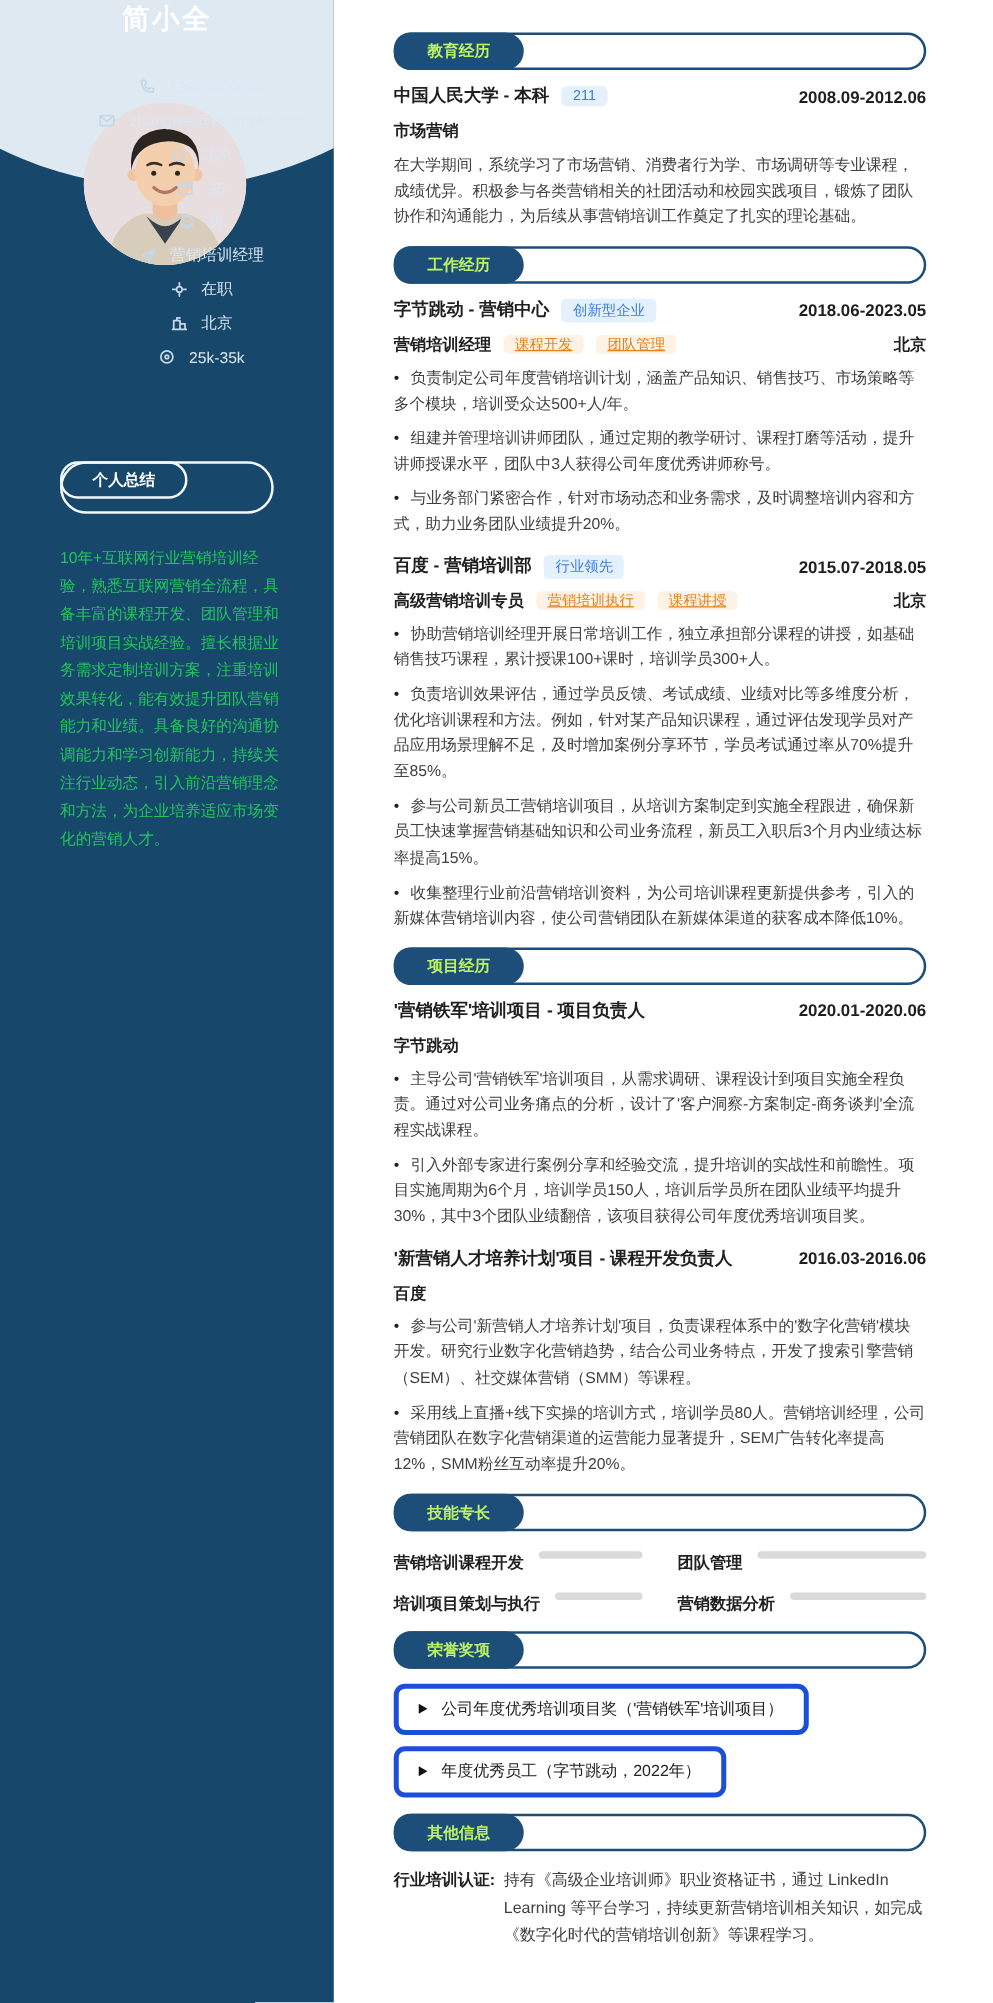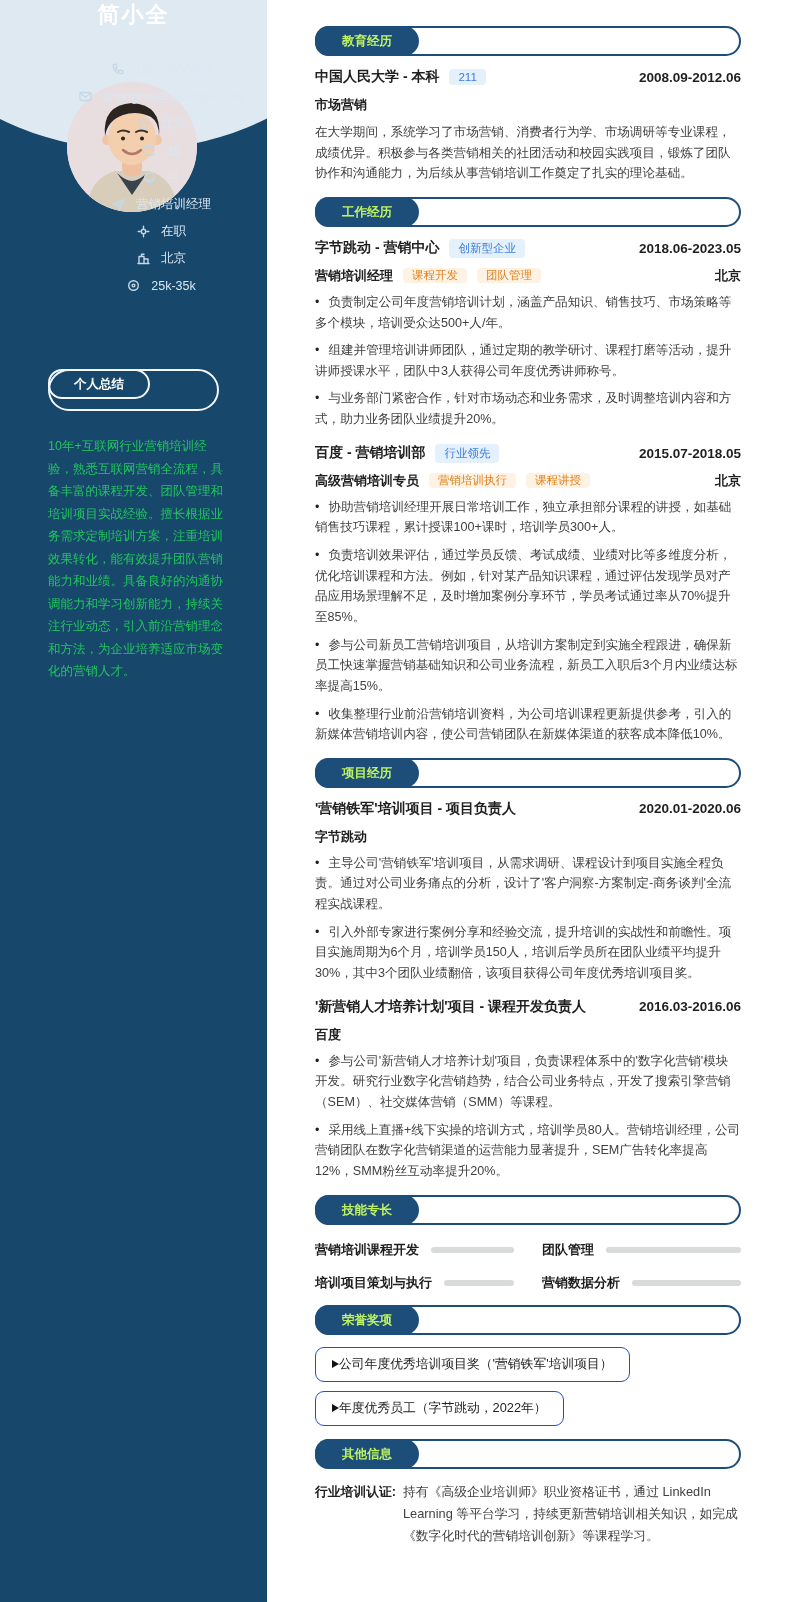--- a/index.html
+++ b/index.html
@@ -57,37 +57,37 @@
   .etitle { font-size:14px; font-weight:bold; color:#1f1f1f; }
   .ptitle { font-size:13px; font-weight:bold; color:#1f1f1f; }
   .date { margin-left:auto; font-size:13.5px; font-weight:bold; color:#1f1f1f; white-space:nowrap; }
   .loc  { margin-left:auto; font-size:13px; font-weight:bold; color:#1f1f1f; }
   .badge-blue {
     margin-left:10px; background:#e4f0fc; color:#3a7de0;
     font-size:11.5px; padding:2px 9px; border-radius:4px; white-space:nowrap;
   }
   .badge-orange {
     margin-left:10px; background:#fdf2e3; color:#e0821f;
-    font-size:11.5px; padding:0 9px; border-radius:4px; white-space:nowrap;
+    font-size:11.5px; padding:0 9px; border-radius:4px; white-space:nowrap;text-decoration:underline;
   }
   .subt { margin-top:10px; font-size:13px; font-weight:bold; color:#1f1f1f; }
   .para { margin-top:8px; font-size:12.6px; line-height:1.64; color:#3f3f3f; }
   .bullet { margin-top:7px; font-size:12.6px; line-height:1.64; color:#3f3f3f; }
   .bullet::before { content:"•"; margin-right:9px; color:#1f1f1f; }
   
   .skills-grid { display:grid; grid-template-columns:1fr 1fr; column-gap:28px; row-gap:15px; margin-top:16px; }
-  .skill { display:flex; align-items:center; gap:12px; }
+  .skill { display:flex; align-items:flex-start; gap:12px; }
   .skill-label { font-size:13px; font-weight:bold; color:#1f1f1f; white-space:nowrap; }
   .skill-bar { flex:1; height:6px; border-radius:3px; background:#d8dbda; overflow:hidden; }
   .skill-fill { height:6px; border-radius:3px; background:#cfdfd7; }
   
   .chip-row { margin-top:9px; }
   .chip {
-    display:inline-flex; align-items:center; gap:0;
-    border:1px solid #1d4ed8; border-radius:9px; padding:8px 16px;
+    display:inline-flex; align-items:center; gap:11px;
+    border:4px solid #1d4ed8; border-radius:9px; padding:8px 16px;
     font-size:12.8px; color:#222; background:#fff;
   }
   .tri { width:0; height:0; border-left:7px solid #111; border-top:4.5px solid transparent; border-bottom:4.5px solid transparent; }
   
   .other-row { display:flex; margin-top:4px; font-size:12.8px; line-height:1.75; color:#3f3f3f; }
   .other-label { flex-shrink:0; width:88px; font-weight:bold; color:#1f1f1f; }
   .other-text { flex:1; }
 </style>
 </head>
 <body>

